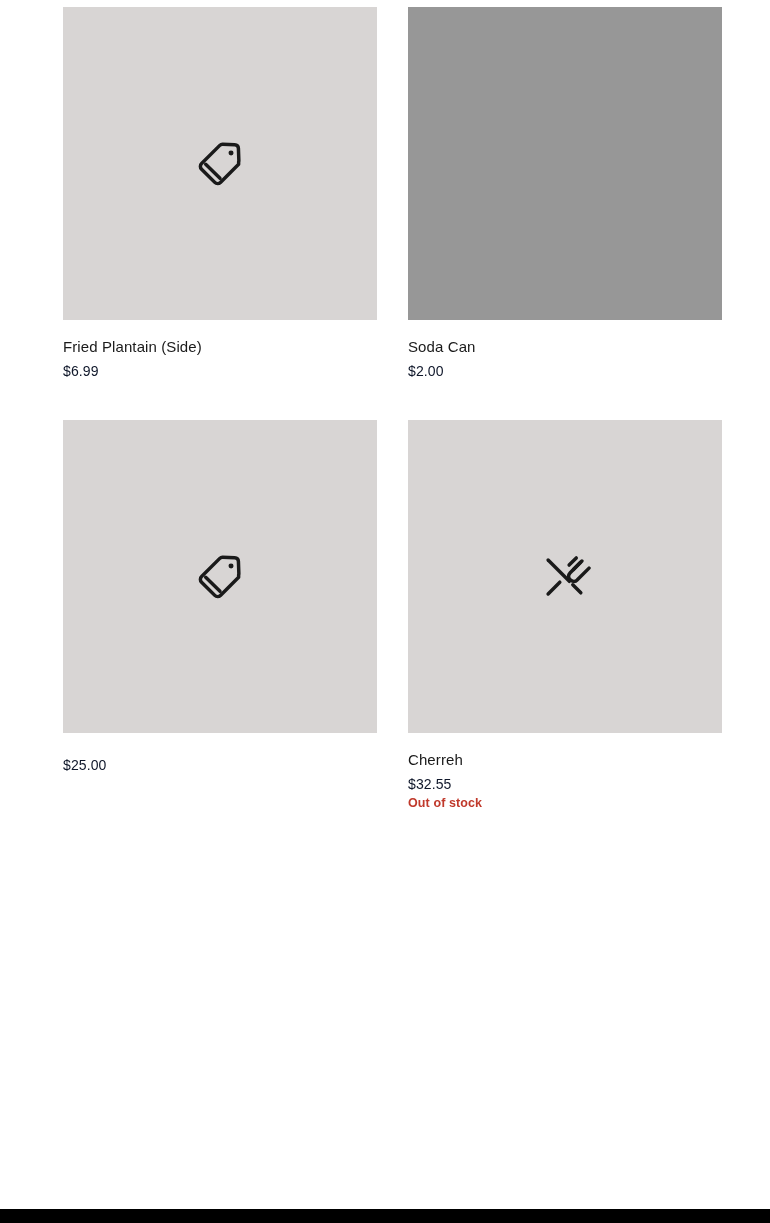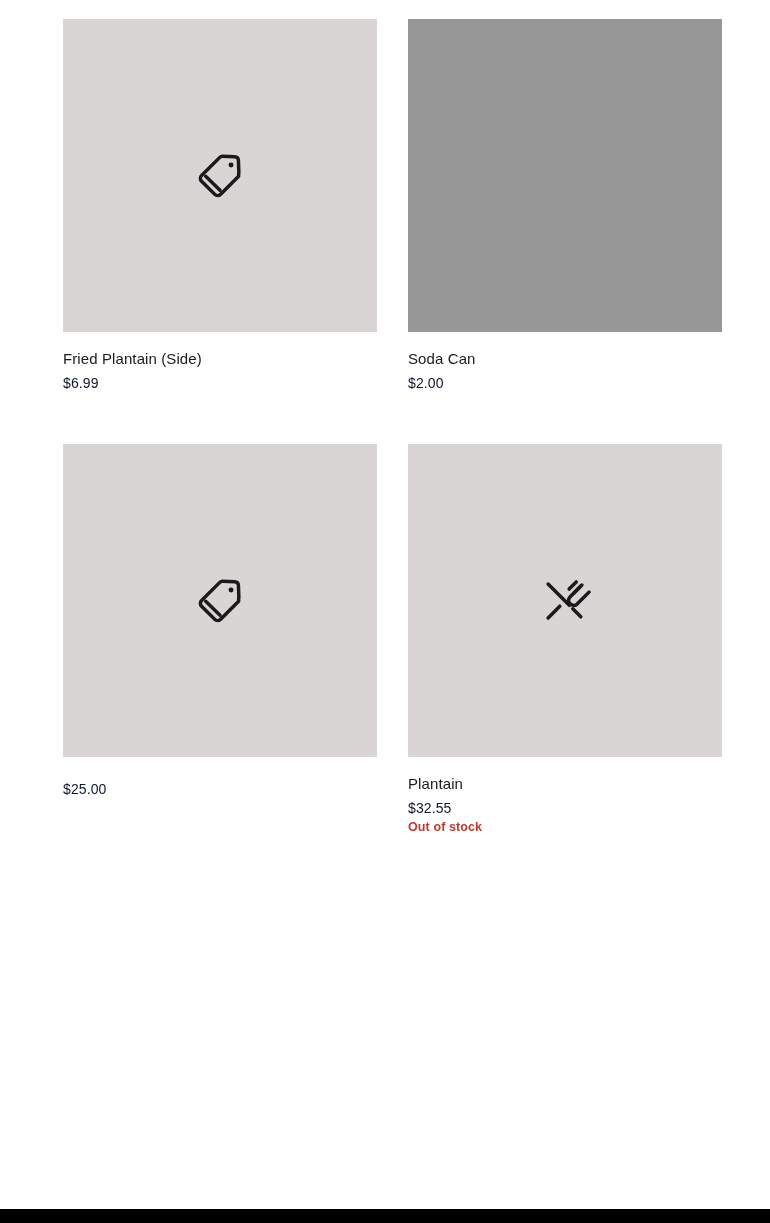--- a/index.html
+++ b/index.html
@@ -25,21 +25,20 @@
     grid-template-columns: 314px 314px;
     column-gap: 31px;
     row-gap: 40px;
   }
 
   .product-card {
     width: 356px;
     display: block;
     text-decoration: none;
     color: inherit;
-    margin-top: 12px;
   }
 
   .product-media {
     width: 314px;
     height: 313px;
     display: flex;
     align-items: center;
     justify-content: center;
     overflow: hidden;
   }
@@ -145,20 +144,20 @@
             <path d="M4.2 4.2 14 14"></path>
             <path d="M19.3 19.3 15.6 15.6"></path>
             <path d="M19.8 4.6 14.4 10c-1 1-1 2.4 0 3.3 1 1 2.4 1 3.3 0l5.4-5.4"></path>
             <path d="M17.2 3.2 13.9 6.5"></path>
             <path d="M19.2 5.2 15.9 8.5"></path>
             <path d="M9.6 14.4 4.2 19.8"></path>
           </svg>
         </span>
       </div>
       <div class="product-info">
-        <div class="product-title">Plantain</div>
+        <div class="product-title">Cherreh</div>
         <div class="product-price">$32.55</div>
         <div class="product-stock">Out of stock</div>
       </div>
     </div>
   </div>
 
 <div class="bottom-bar"></div>
 
 </body></html>

